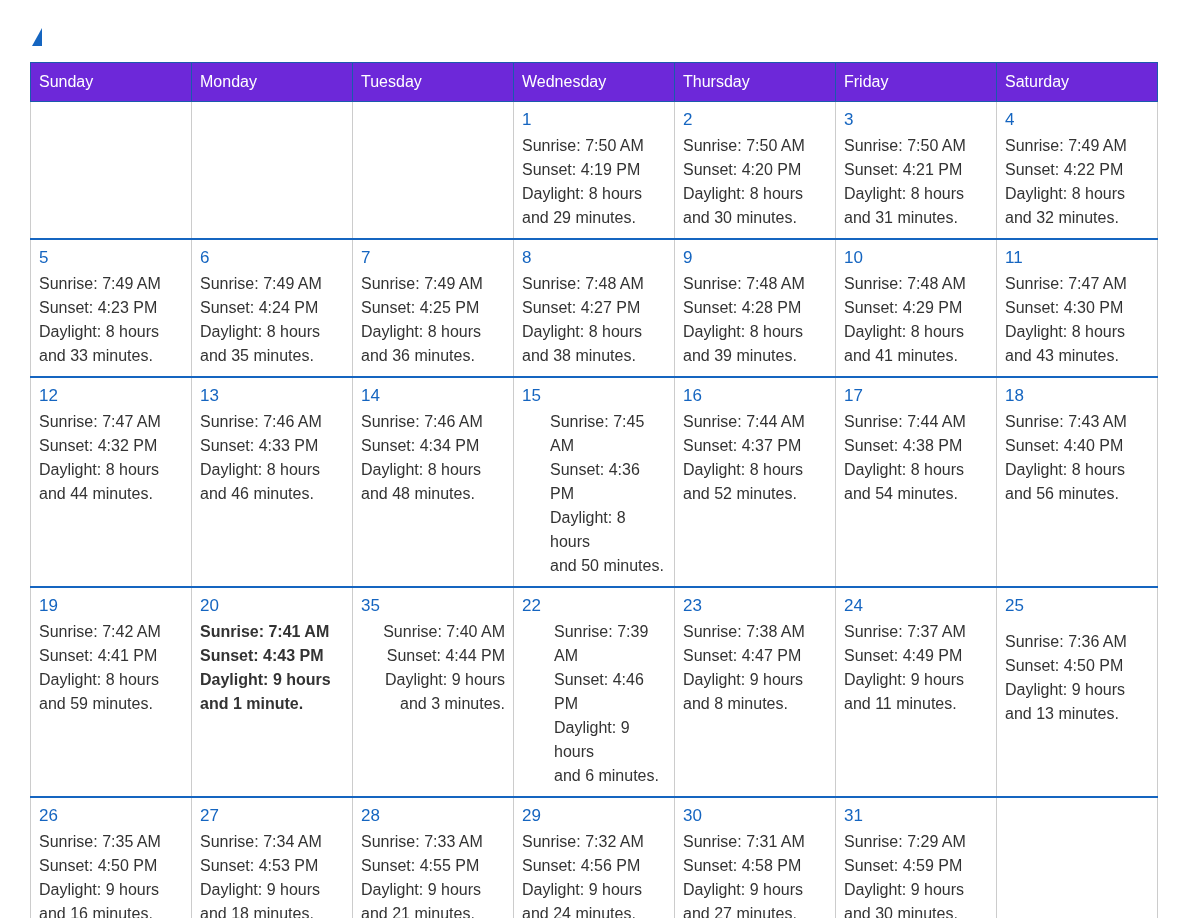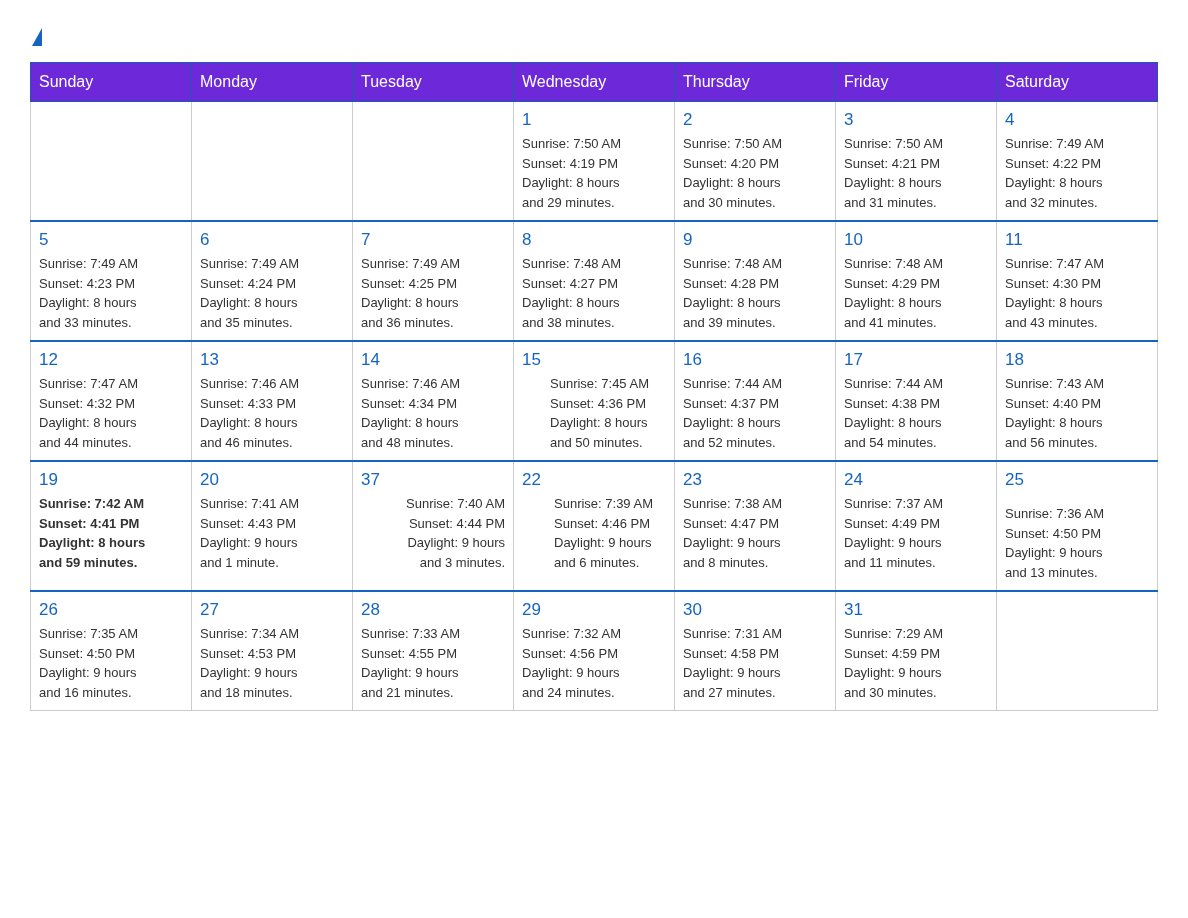--- a/index.html
+++ b/index.html
@@ -82,21 +82,21 @@
       width: 14.28%;
     }
     .day-number {
       font-size: 17px;
       color: #1565c0;
       font-weight: normal;
       display: block;
       margin-bottom: 4px;
     }
     .day-info {
-      font-size: 13px;
+      font-size: 16px;
       color: #333333;
       line-height: 1.5;
     }
     .empty-cell {
       background: #ffffff;
     }
     .row-separator td {
       border-top: 2px solid #1565c0;
     }
   </style>
@@ -261,34 +261,34 @@
           <span class="day-number">18</span>
           <div class="day-info" style="white-space: pre-line;">Sunrise: 7:43 AM
 Sunset: 4:40 PM
 Daylight: 8 hours
 and 56 minutes.</div>
         </td>
       </tr>
       <tr class="row-separator">
         <td>
           <span class="day-number">19</span>
-          <div class="day-info" style="white-space: pre-line; font-weight: bold;">Sunrise: 7:42 AM
+          <div class="day-info" style="white-space: pre-line;">Sunrise: 7:42 AM
 Sunset: 4:41 PM
 Daylight: 8 hours
 and 59 minutes.</div>
         </td>
         <td>
           <span class="day-number">20</span>
-          <div class="day-info" style="white-space: pre-line;">Sunrise: 7:41 AM
+          <div class="day-info" style="white-space: pre-line; font-weight: bold;">Sunrise: 7:41 AM
 Sunset: 4:43 PM
 Daylight: 9 hours
 and 1 minute.</div>
         </td>
         <td>
-          <span class="day-number">37</span>
+          <span class="day-number">35</span>
           <div class="day-info" style="white-space: pre-line; text-align: right;">Sunrise: 7:40 AM
 Sunset: 4:44 PM
 Daylight: 9 hours
 and 3 minutes.</div>
         </td>
         <td>
           <span class="day-number">22</span>
           <div class="day-info" style="white-space: pre-line; margin-left: 32px;">Sunrise: 7:39 AM
 Sunset: 4:46 PM
 Daylight: 9 hours

